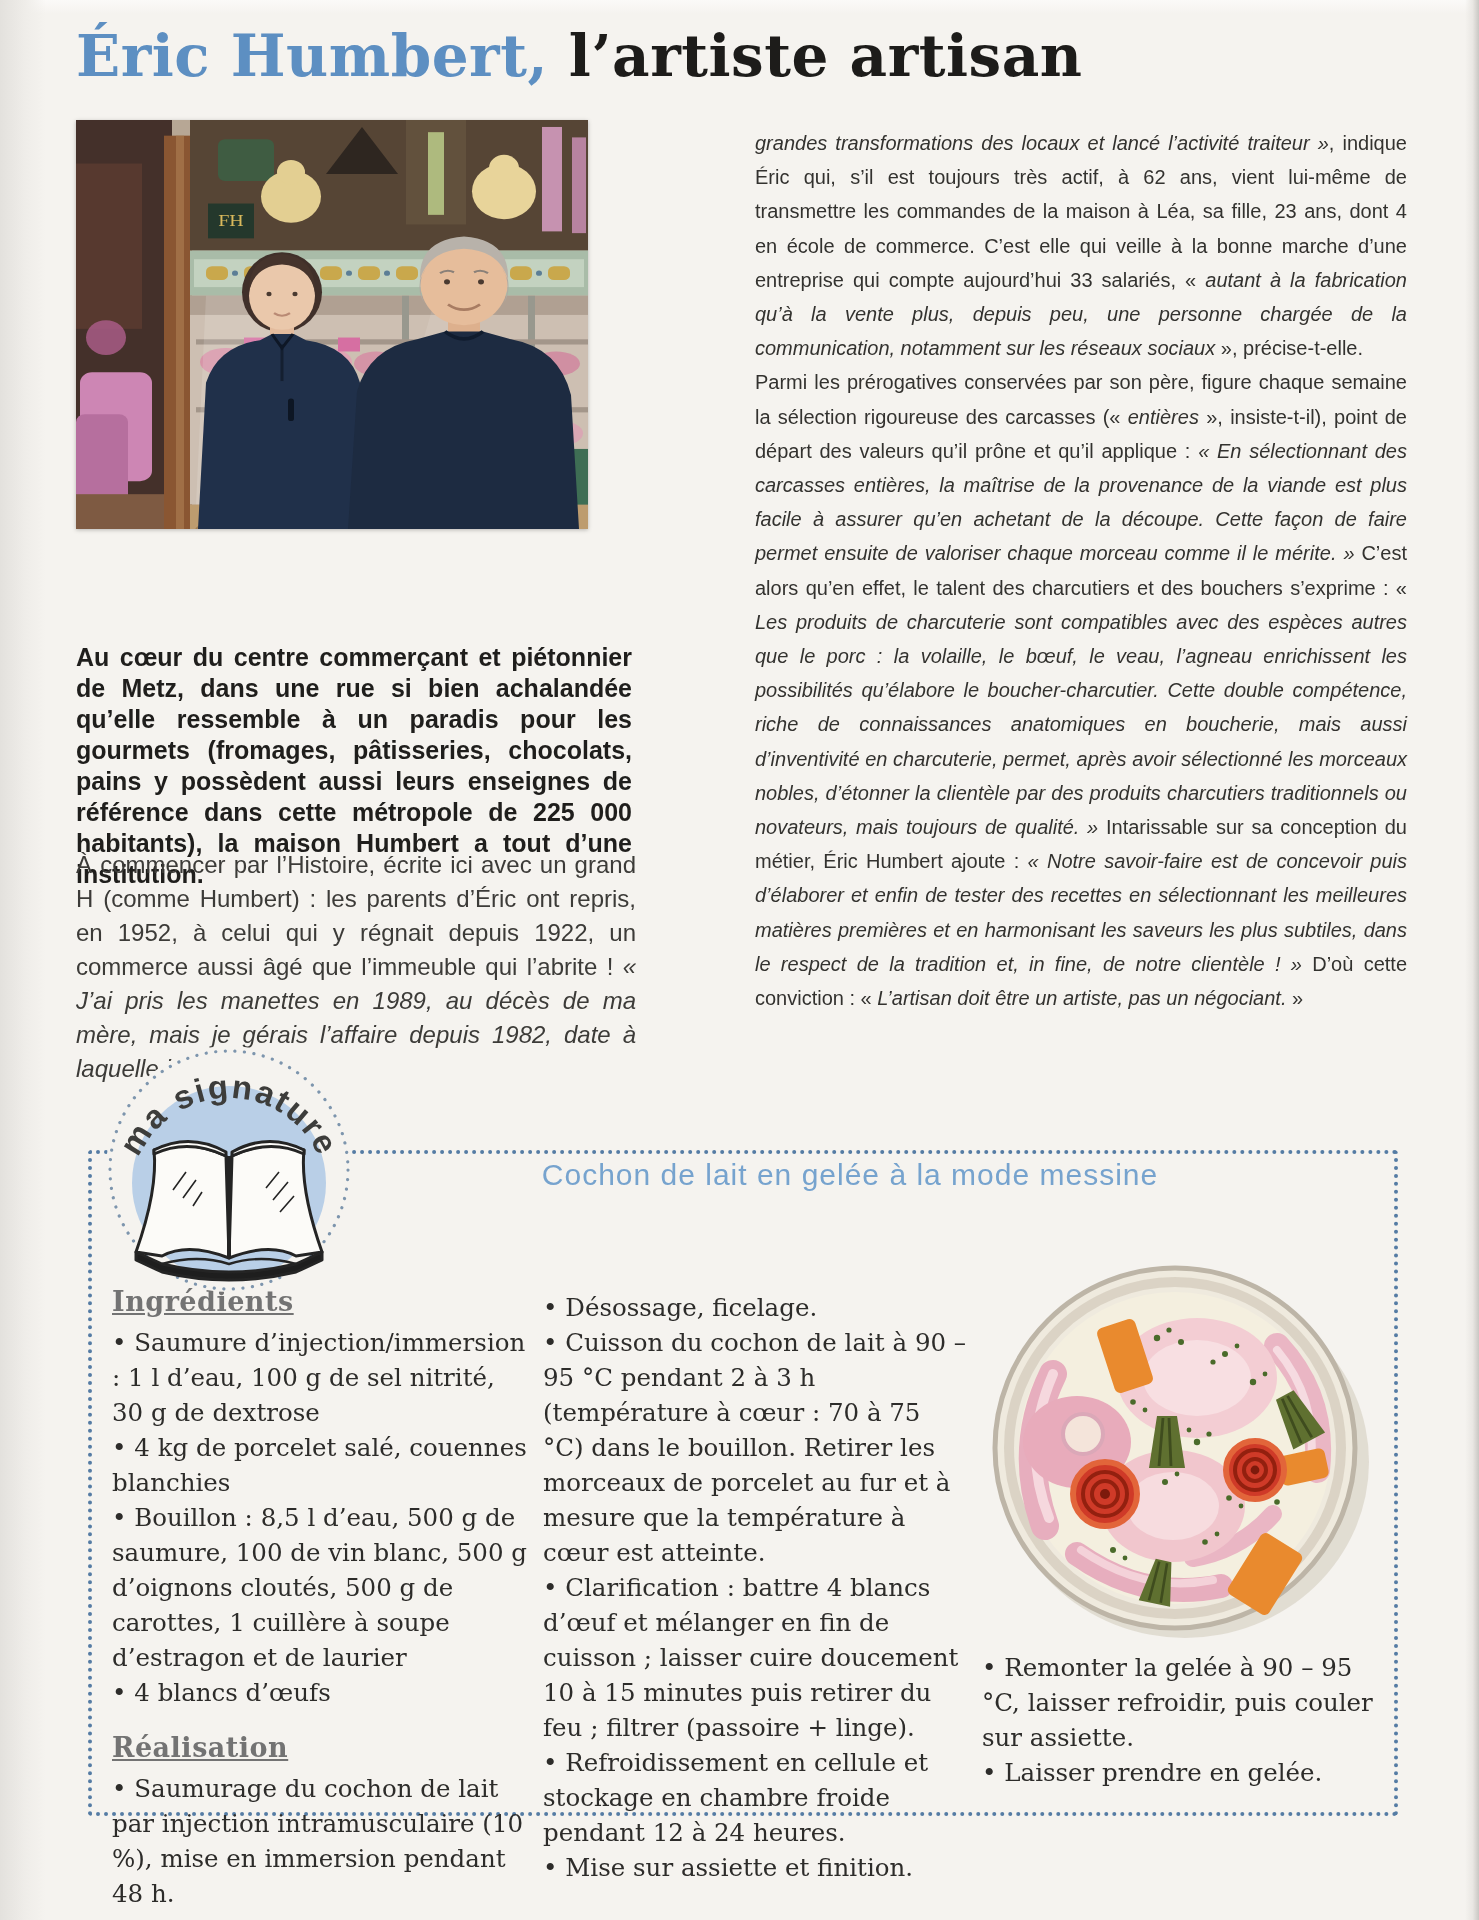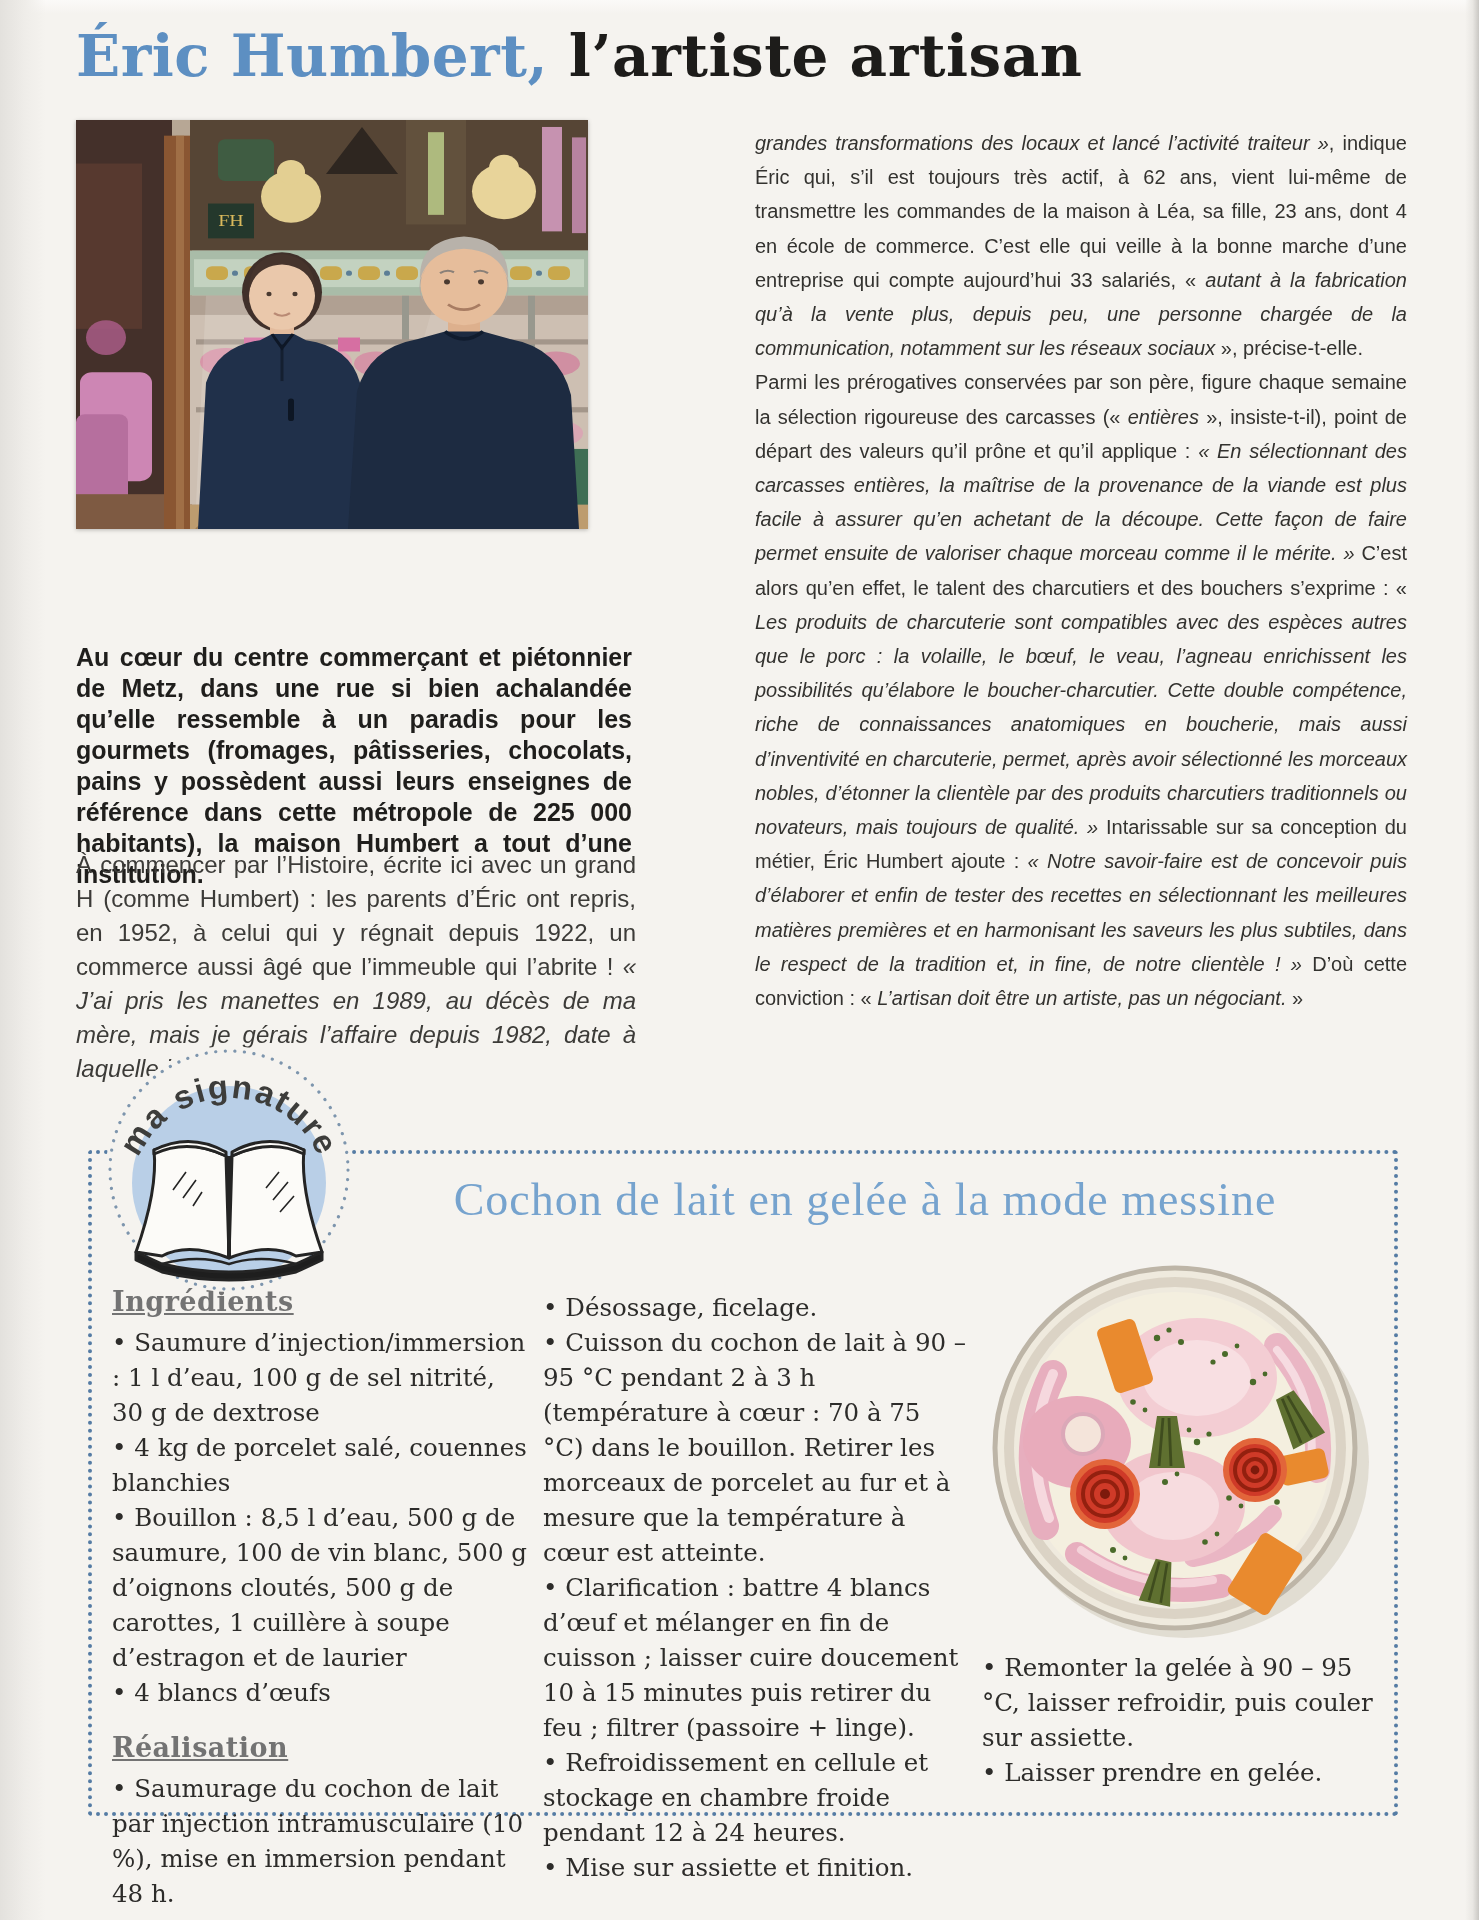--- a/index.html
+++ b/index.html
@@ -32,23 +32,23 @@
   .leftpar{position:absolute;left:76px;top:848px;width:560px;margin:0;
          font-size:24px;line-height:34px;color:#3c3b38;text-align:justify;}
   .rightcol{position:absolute;left:755px;top:126px;width:652px;
          font-size:20px;line-height:34.2px;color:#33322f;text-align:justify;}
   .rightcol p{margin:0;}
   .it{font-style:italic;}
 
   
   .recipe-box{position:absolute;left:88px;top:1150px;width:1302px;height:658px;
          border:4px dotted #557ca4;border-radius:4px;}
-  .recipe-title{position:absolute;left:330px;top:1158px;width:1040px;margin:15px;
-         font-family:Liberation Serif, serif;font-weight:500;
-         font-size:46px;letter-spacing:1px;color:#76a3ce;text-align:center;}
+  .recipe-title{position:absolute;left:330px;top:1158px;width:1040px;margin:0;
+         font-family:Liberation Sans, sans-serif;font-weight:500;
+         font-size:30px;letter-spacing:1px;color:#76a3ce;text-align:center;}
   .r-col{position:absolute;font-family:"DejaVu Serif","Liberation Serif",serif;
          font-size:24.5px;line-height:35px;color:#2d2c2a;}
   .r-col1{left:112px;top:1284px;width:416px;}
   .r-col2{left:543px;top:1290px;width:424px;}
   .r-col3{left:982px;top:1650px;width:406px;}
   .r-head{font-weight:700;font-size:27px;letter-spacing:.5px;color:#737373;
           margin:0 0 6px 0;text-decoration:underline;}
   .r-head.second{margin-top:20px;}
   .r-item::before{content:"\2022\00a0 ";}
   .r-item{margin:0;}

